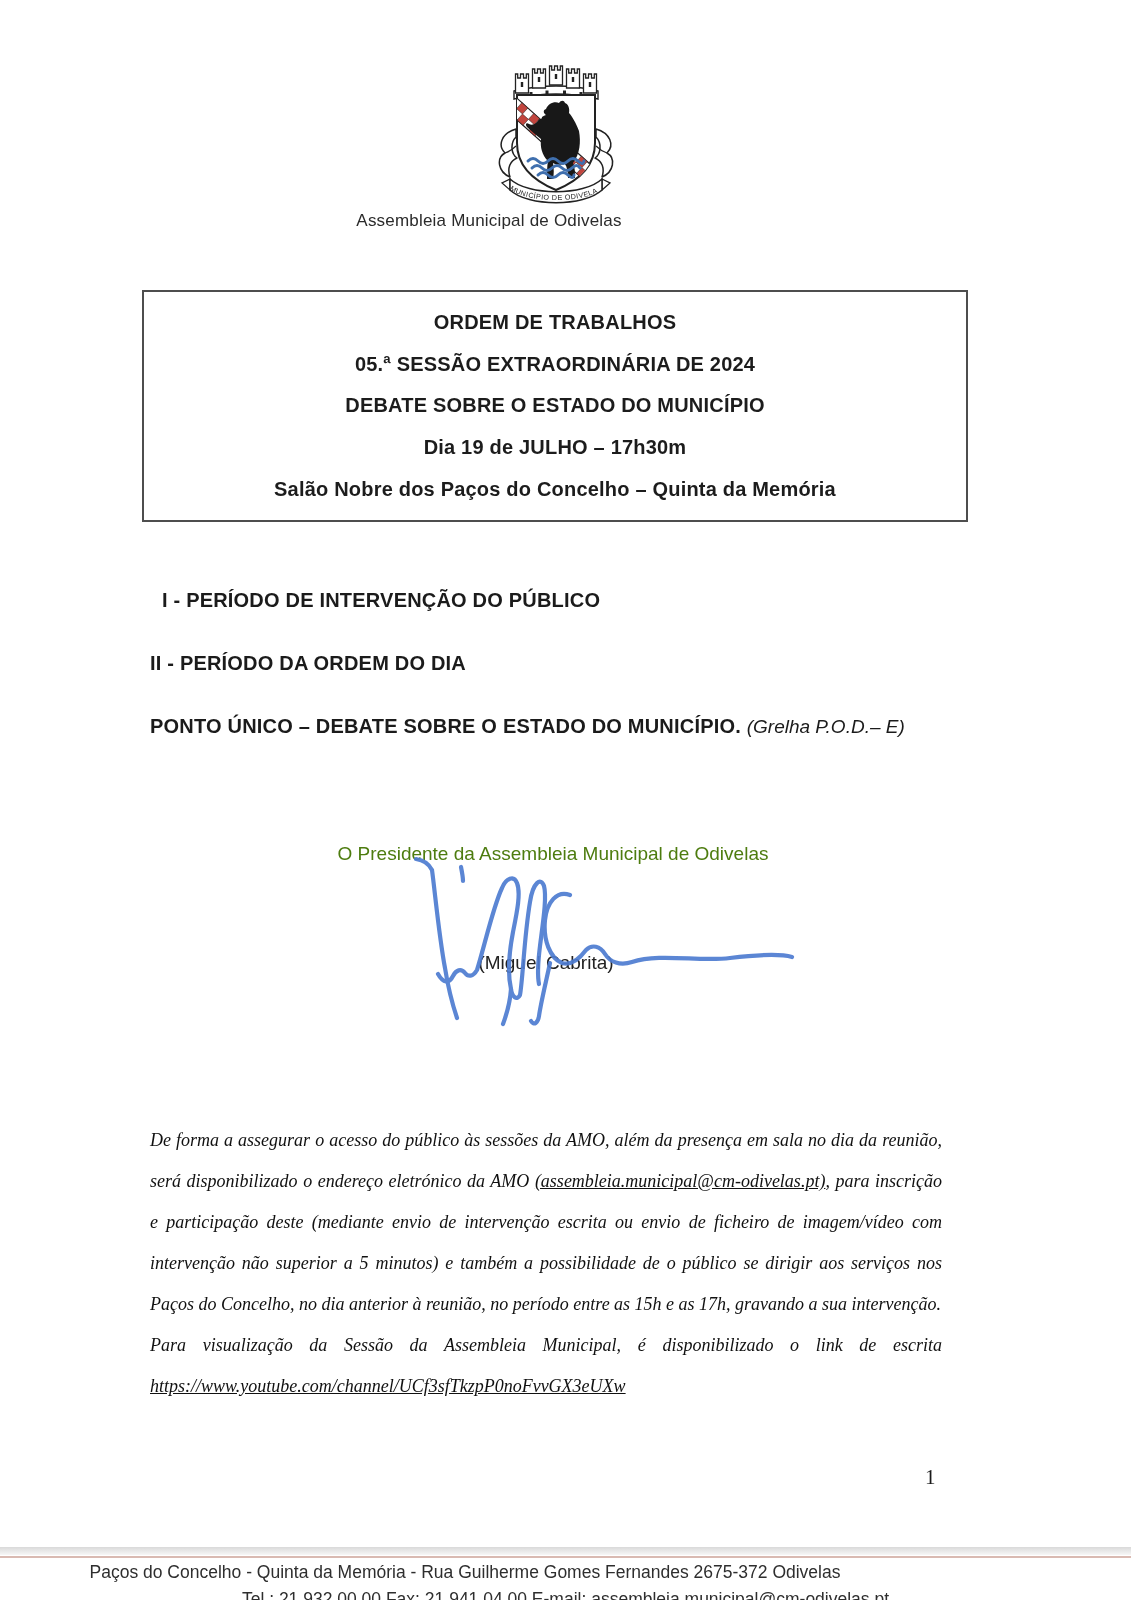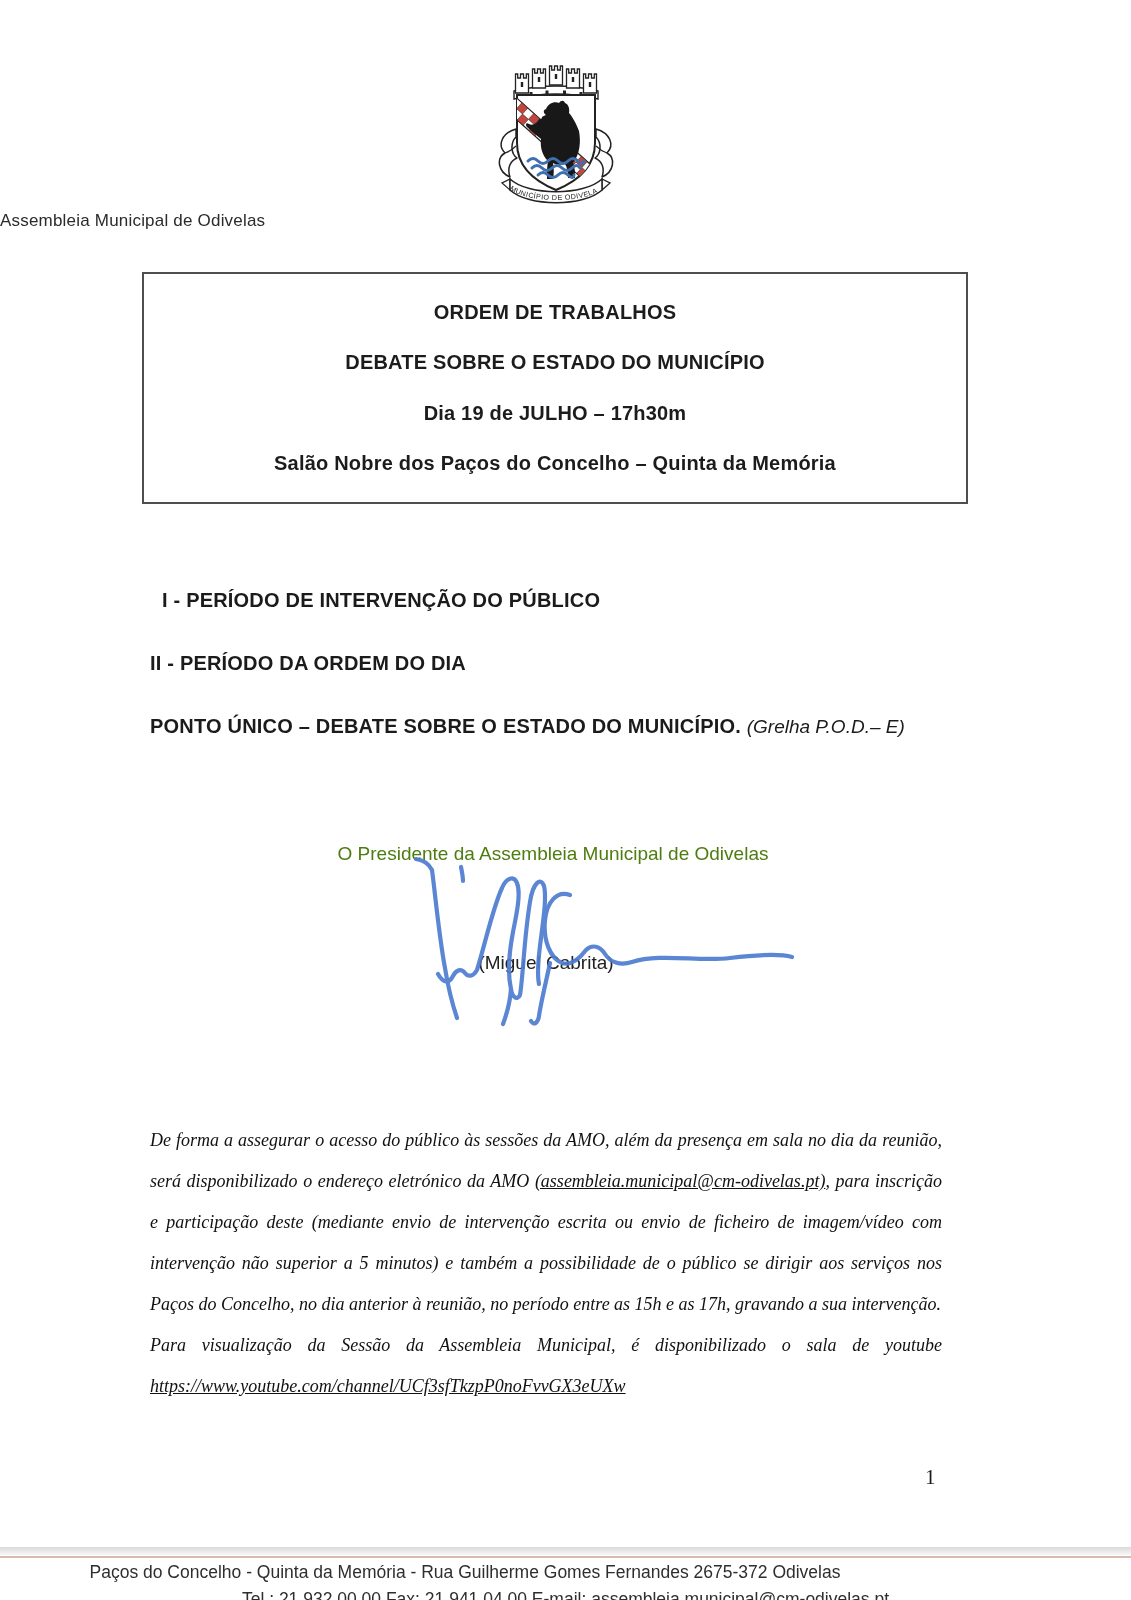--- a/index.html
+++ b/index.html
@@ -3,25 +3,25 @@
 <meta charset="utf-8">
 <title>Documento</title>
 <style>
   html,body { margin:0; padding:0; background:#ffffff; }
   .page {
     position:relative; width:1131px; height:1600px; background:#ffffff;
     overflow:hidden; font-family:"Liberation Sans", sans-serif; color:#1d1d1d;
   }
   .crest { position:absolute; left:486px; top:50px; width:140px; height:160px; }
   .org-name {
-    position:absolute; left:0; top:211px; width:978px; 
+    position:absolute; left:0; top:211px; width:978px; text-align:center;
     font-size:17px; color:#2b2b2b; letter-spacing:0.2px;
   }
   .agenda-box {
-    position:absolute; left:142px; top:272px; width:822px; height:228px;
+    position:absolute; left:142px; top:290px; width:822px; height:228px;
     border:2px solid #4e4e4e; display:flex; flex-direction:column;
     justify-content:space-evenly; align-items:center; box-sizing:content-box;
   }
   .agenda-box .line { font-weight:bold; font-size:20px; color:#1c1c1c; letter-spacing:0.2px; white-space:nowrap; }
   .section { position:absolute; left:150px; font-size:20px; font-weight:bold; color:#1b1b1b; letter-spacing:0.2px; white-space:nowrap; }
   .section-1 { top:589px;margin-left:12px; }
   .section-2 { top:652px; }
   .section-point { top:715px; }
   .point-note { font-weight:normal; font-style:italic; font-size:19px; letter-spacing:0; }
   .sig-title { position:absolute; left:142px; top:843px; width:822px; text-align:center; font-size:19px; color:#4d7c0f; }
@@ -118,20 +118,21 @@
       <text font-size="7.2" letter-spacing="0.4" fill="#222222" font-family="Liberation Sans, sans-serif">
         <textPath href="#ribbonPath" startOffset="50%" text-anchor="middle">MUNICÍPIO DE ODIVELAS</textPath>
       </text>
     </g>
   </svg>
 
   <div class="org-name">Assembleia Municipal de Odivelas</div>
 
   <div class="agenda-box">
     <div class="line">ORDEM DE TRABALHOS</div>
+    <div class="line">05.ª SESSÃO EXTRAORDINÁRIA DE 2024</div>
     <div class="line">DEBATE SOBRE O ESTADO DO MUNICÍPIO</div>
     <div class="line">Dia 19 de JULHO – 17h30m</div>
     <div class="line">Salão Nobre dos Paços do Concelho – Quinta da Memória</div>
   </div>
 
   <div class="section section-1">I - PERÍODO DE INTERVENÇÃO DO PÚBLICO</div>
   <div class="section section-2">II - PERÍODO DA ORDEM DO DIA</div>
   <div class="section section-point">
     <span>PONTO ÚNICO – DEBATE SOBRE O ESTADO DO MUNICÍPIO.</span>
     <span class="point-note">(Grelha P.O.D.– E)</span>
@@ -145,21 +146,21 @@
       <path d="M61,17 C62,22 63,27 63,31"></path>
       <path d="M38,124 C43,133 49,134 53,126 C56,120 61,118 65,123 C68,127 73,127 77,120 C84,98 93,57 102,38 C106,28 114,25 117,33 C121,43 117,62 113,82 C109,103 107,122 111,139 C110,154 106,166 103,174"></path>
       <path d="M111,139 C112,147 117,151 120,145 C123,128 124,88 130,52 C133,32 141,27 144,36 C147,47 143,72 140,96 C138,112 137,124 139,134"></path>
       <path d="M170,45 C157,40 147,52 145,70 C143,90 150,108 162,113 C172,116 180,108 186,100 C192,94 200,96 205,104 C210,112 220,116 232,112 C260,103 300,112 330,108 C355,105 378,103 392,107"></path>
       <path d="M150,113 C146,132 141,152 139,166 C138,173 134,176 131,171"></path>
     </g>
   </svg>
 
   <div class="notice">
     <p><span>De forma a assegurar o acesso do público às sessões da AMO, além da presença em sala no dia da reunião, será disponibilizado o endereço eletrónico da AMO </span><a href="#">(assembleia.municipal@cm-odivelas.pt)</a><span>, para inscrição e participação deste (mediante envio de intervenção escrita ou envio de ficheiro de imagem/vídeo com intervenção não superior a 5 minutos) e também a possibilidade de o público se dirigir aos serviços nos Paços do Concelho, no dia anterior à reunião, no período entre as 15h e as 17h, gravando a sua intervenção.</span></p>
-    <p><span>Para visualização da Sessão da Assembleia Municipal, é disponibilizado o sala de youtube </span><a href="#">https://www.youtube.com/channel/UCf3sfTkzpP0noFvvGX3eUXw</a></p>
+    <p><span>Para visualização da Sessão da Assembleia Municipal, é disponibilizado o link de escrita </span><a href="#">https://www.youtube.com/channel/UCf3sfTkzpP0noFvvGX3eUXw</a></p>
   </div>
 
   <div class="page-num">1</div>
 
   <div class="footer-band"></div>
   <div class="footer-line"></div>
   <div class="footer-text1">Paços do Concelho - Quinta da Memória - Rua Guilherme Gomes Fernandes 2675-372 Odivelas</div>
   <div class="footer-text2">Tel.: 21 932 00 00   Fax: 21 941 04 00   E-mail: assembleia.municipal@cm-odivelas.pt</div>
 
 </div>

